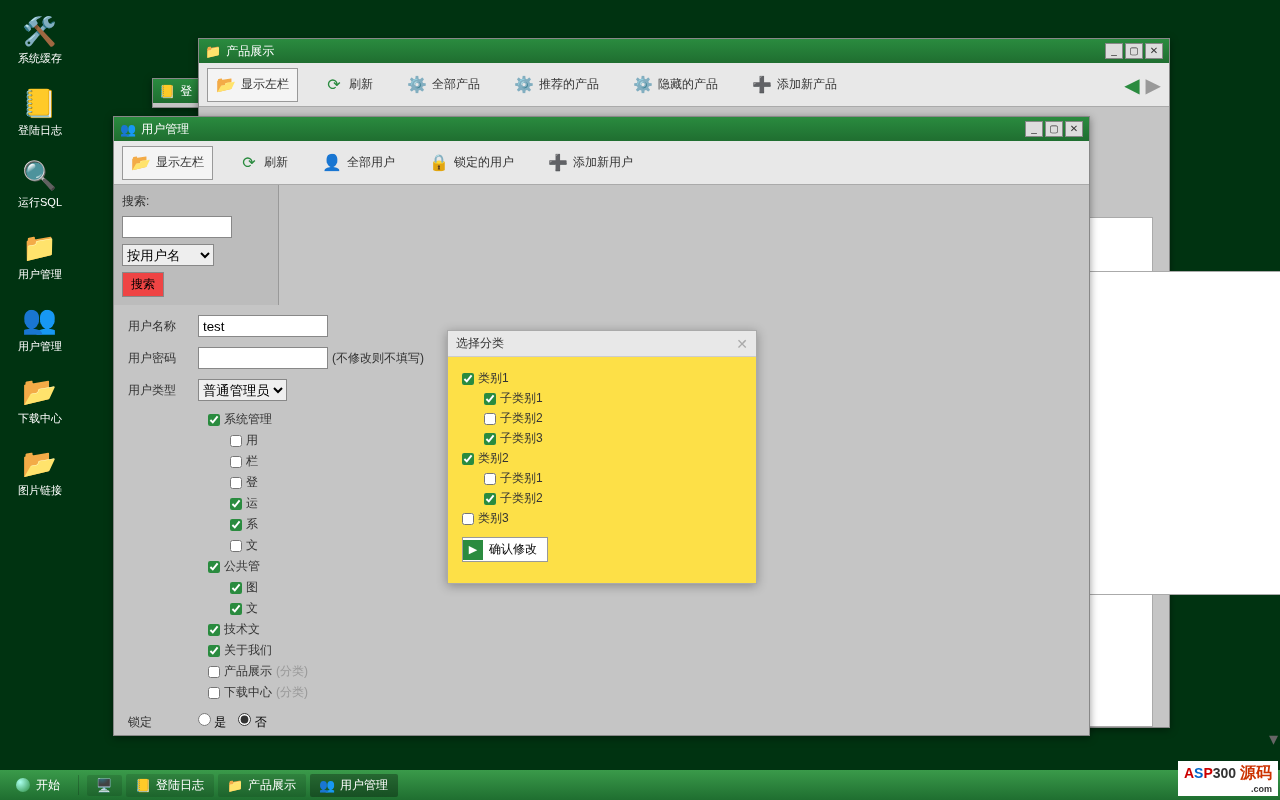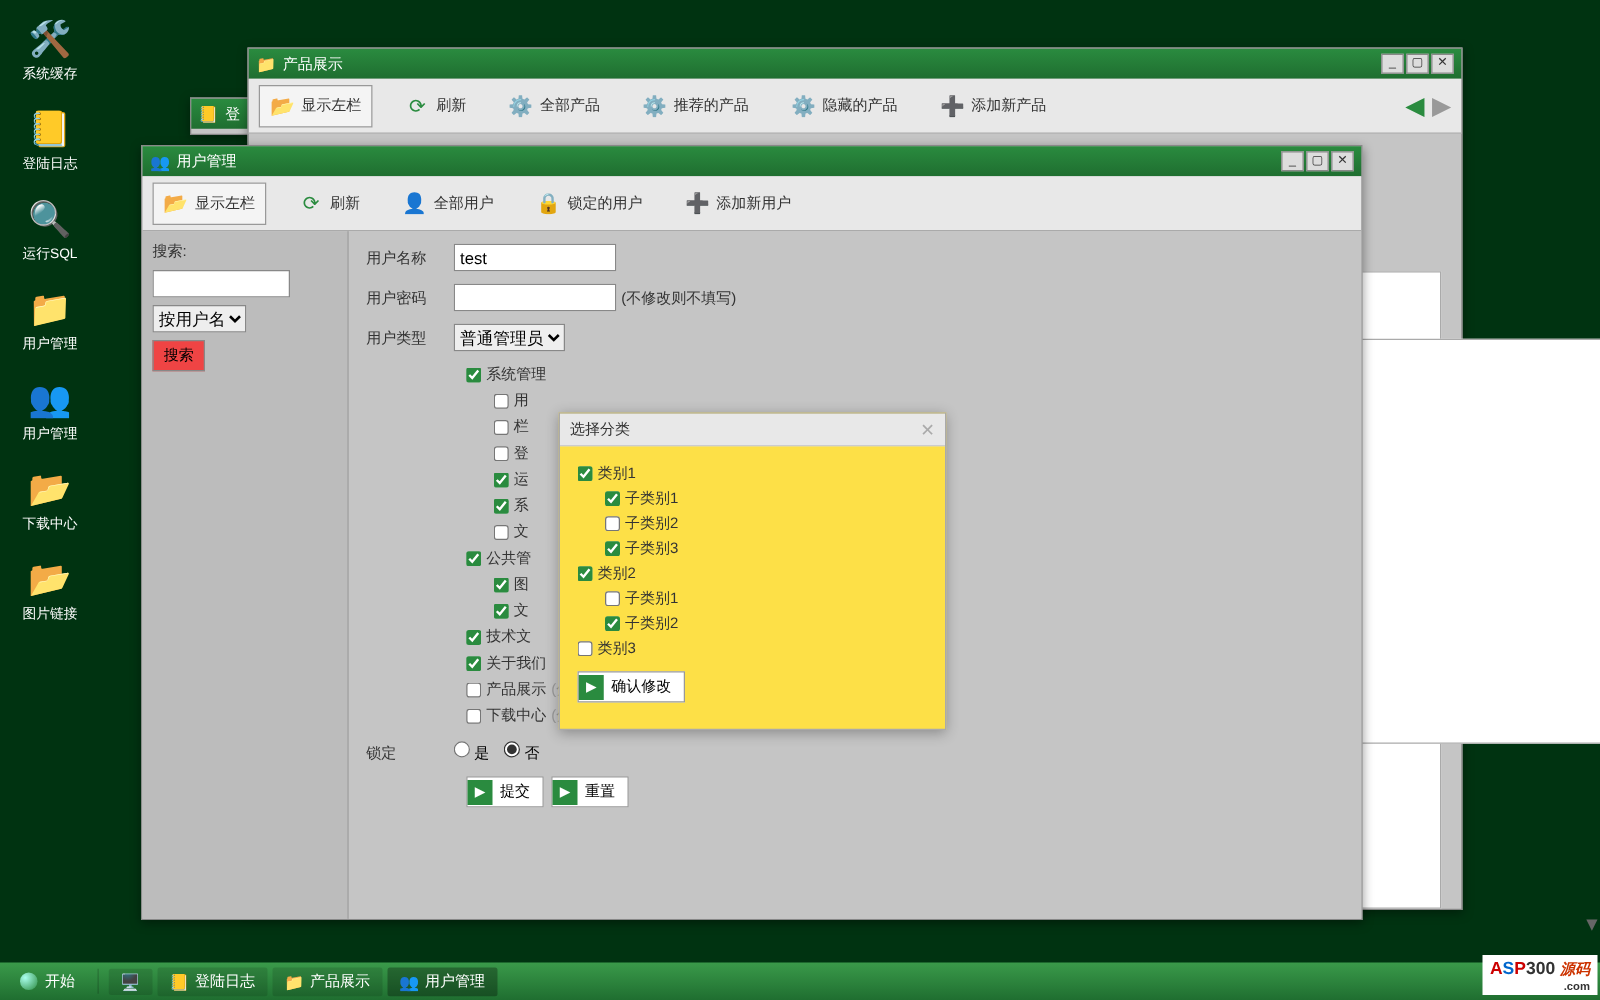--- a/index.html
+++ b/index.html
@@ -104,37 +104,38 @@
   display: flex;
   gap: 6px;
   font-size: 20px;
 }
 .nav-arrows .arr-back { color: #2a8b3f; cursor:pointer; }
 .nav-arrows .arr-fwd { color: #999; }
 .window-body {
   display: flex;
   background: #c5c5c5;
   height: calc(100% - 68px);
+  flex-direction: column;
 }
 .left-panel {
   width: 165px;
   background: #bcbcbc;
   border-right: 1px solid #999;
   padding: 8px;
 }
 .left-panel .panel-label { color: #333; margin-bottom: 6px; display:block;}
 .left-panel input[type=text] {
   width: 110px;
   height: 22px;
   border: 1px solid #888;
   background: #fff;
   padding: 0 4px;
 }
 .left-panel select {
-  width: 75px;
+  width: 92px;
   height: 22px;
   margin: 6px 0;
   border:1px solid #888;
   background:#eee;
 }
 .left-panel .search-btn {
   display:inline-block;
   padding: 3px 8px;
   border:1px solid #888;
   background:#ef4444;
@@ -258,21 +259,21 @@
   bottom:4px;
   background:#fff;
   padding:2px 6px;
   font-size:14px;
   font-weight:bold;
 }
 .logo .r { color:#cc0000;}
 .logo .s { color:#0066cc;}
 .logo .p { color:#cc0000;}
 .logo .n { color:#333;}
-.logo .sub { font-size:12px; color:#cc3300;font-style:italic;}
+.logo .sub { font-size:16px; color:#cc3300;}
 .cb { width:12px;height:12px; accent-color: #2a8b3f;}
 .rb { accent-color: #333; }
 .white-area {
   position:absolute;
   background:#fff;
   border:1px solid #aaa;
 }
 .scroll-hint{position:absolute;right:2px;bottom:50px;font-size:18px;color:#666;}
 </style>
 </head>

